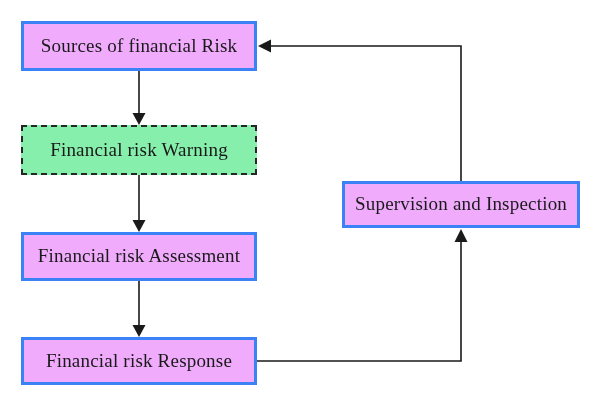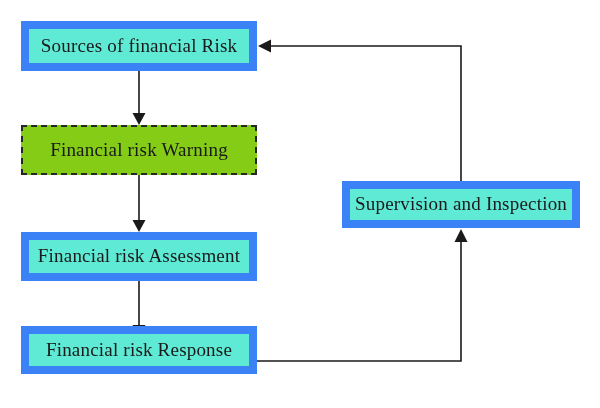--- a/index.html
+++ b/index.html
@@ -22,35 +22,35 @@
     width: 600px;
     height: 408px;
   }
   .node {
     position: absolute;
     box-sizing: border-box;
     display: flex;
     align-items: center;
     justify-content: center;
     text-align: center;
-    background: #5eead4;
-    border: 8px solid #3b82f6;
+    background: #f0abfc;
+    border: 3px solid #3b82f6;
     color: #1a1a1a;
     font-size: 19px;
     line-height: 1.1;
     letter-spacing: 0.2px;
   }
   .node--dashed {
     border: 2px dashed #262626;
-    background: #84cc16;
+    background: #86efac;
   }
   .node--sources     { left: 21px;  top: 21px;  width: 236px; height: 50px; }
   .node--warning     { left: 21px;  top: 125px; width: 236px; height: 50px; }
   .node--assessment  { left: 21px;  top: 232px; width: 236px; height: 49px; text-align: right; }
-  .node--response    { left: 21px;  top: 326px; width: 236px; height: 48px; }
+  .node--response    { left: 21px;  top: 337px; width: 236px; height: 48px; }
   .node--supervision { left: 342px; top: 181px; width: 238px; height: 47px; text-align: right; }
 </style>
 </head>
 <body>
 
 <div class="stage">
 
   <svg class="edges-layer" viewBox="0 0 600 408" xmlns="http://www.w3.org/2000/svg">
     <g stroke="#1a1a1a" stroke-width="1.6" fill="none">
 

